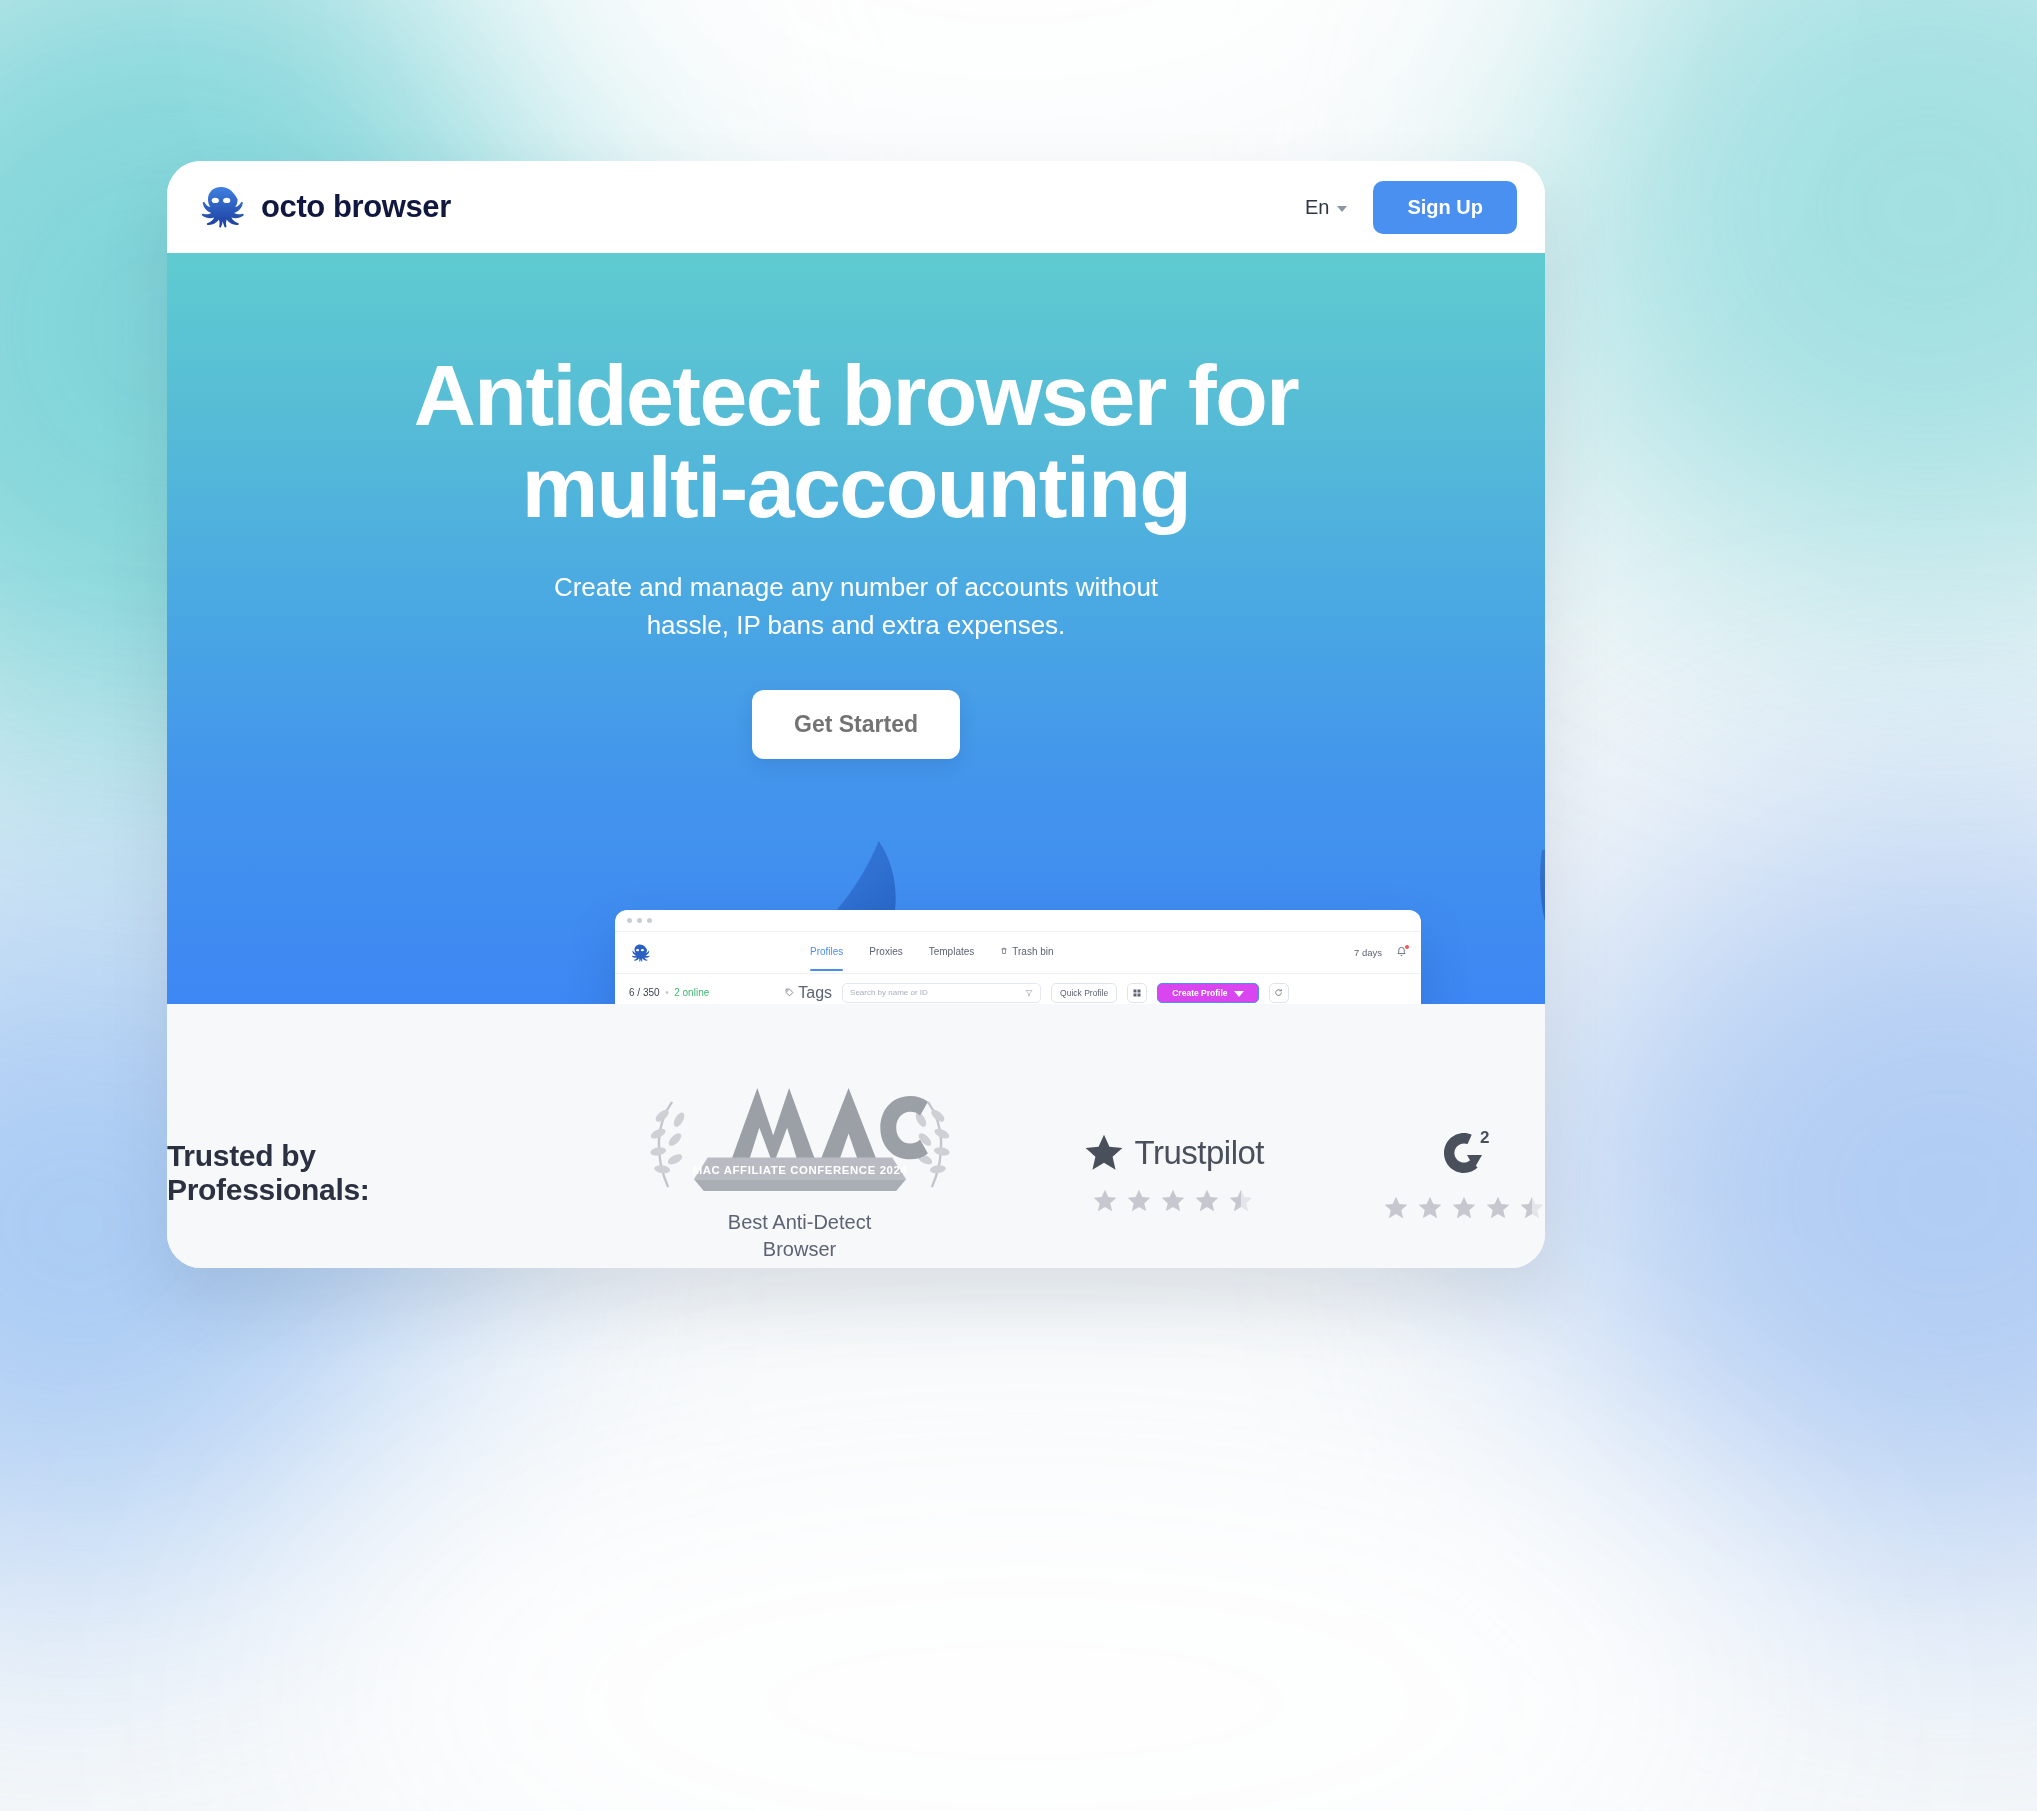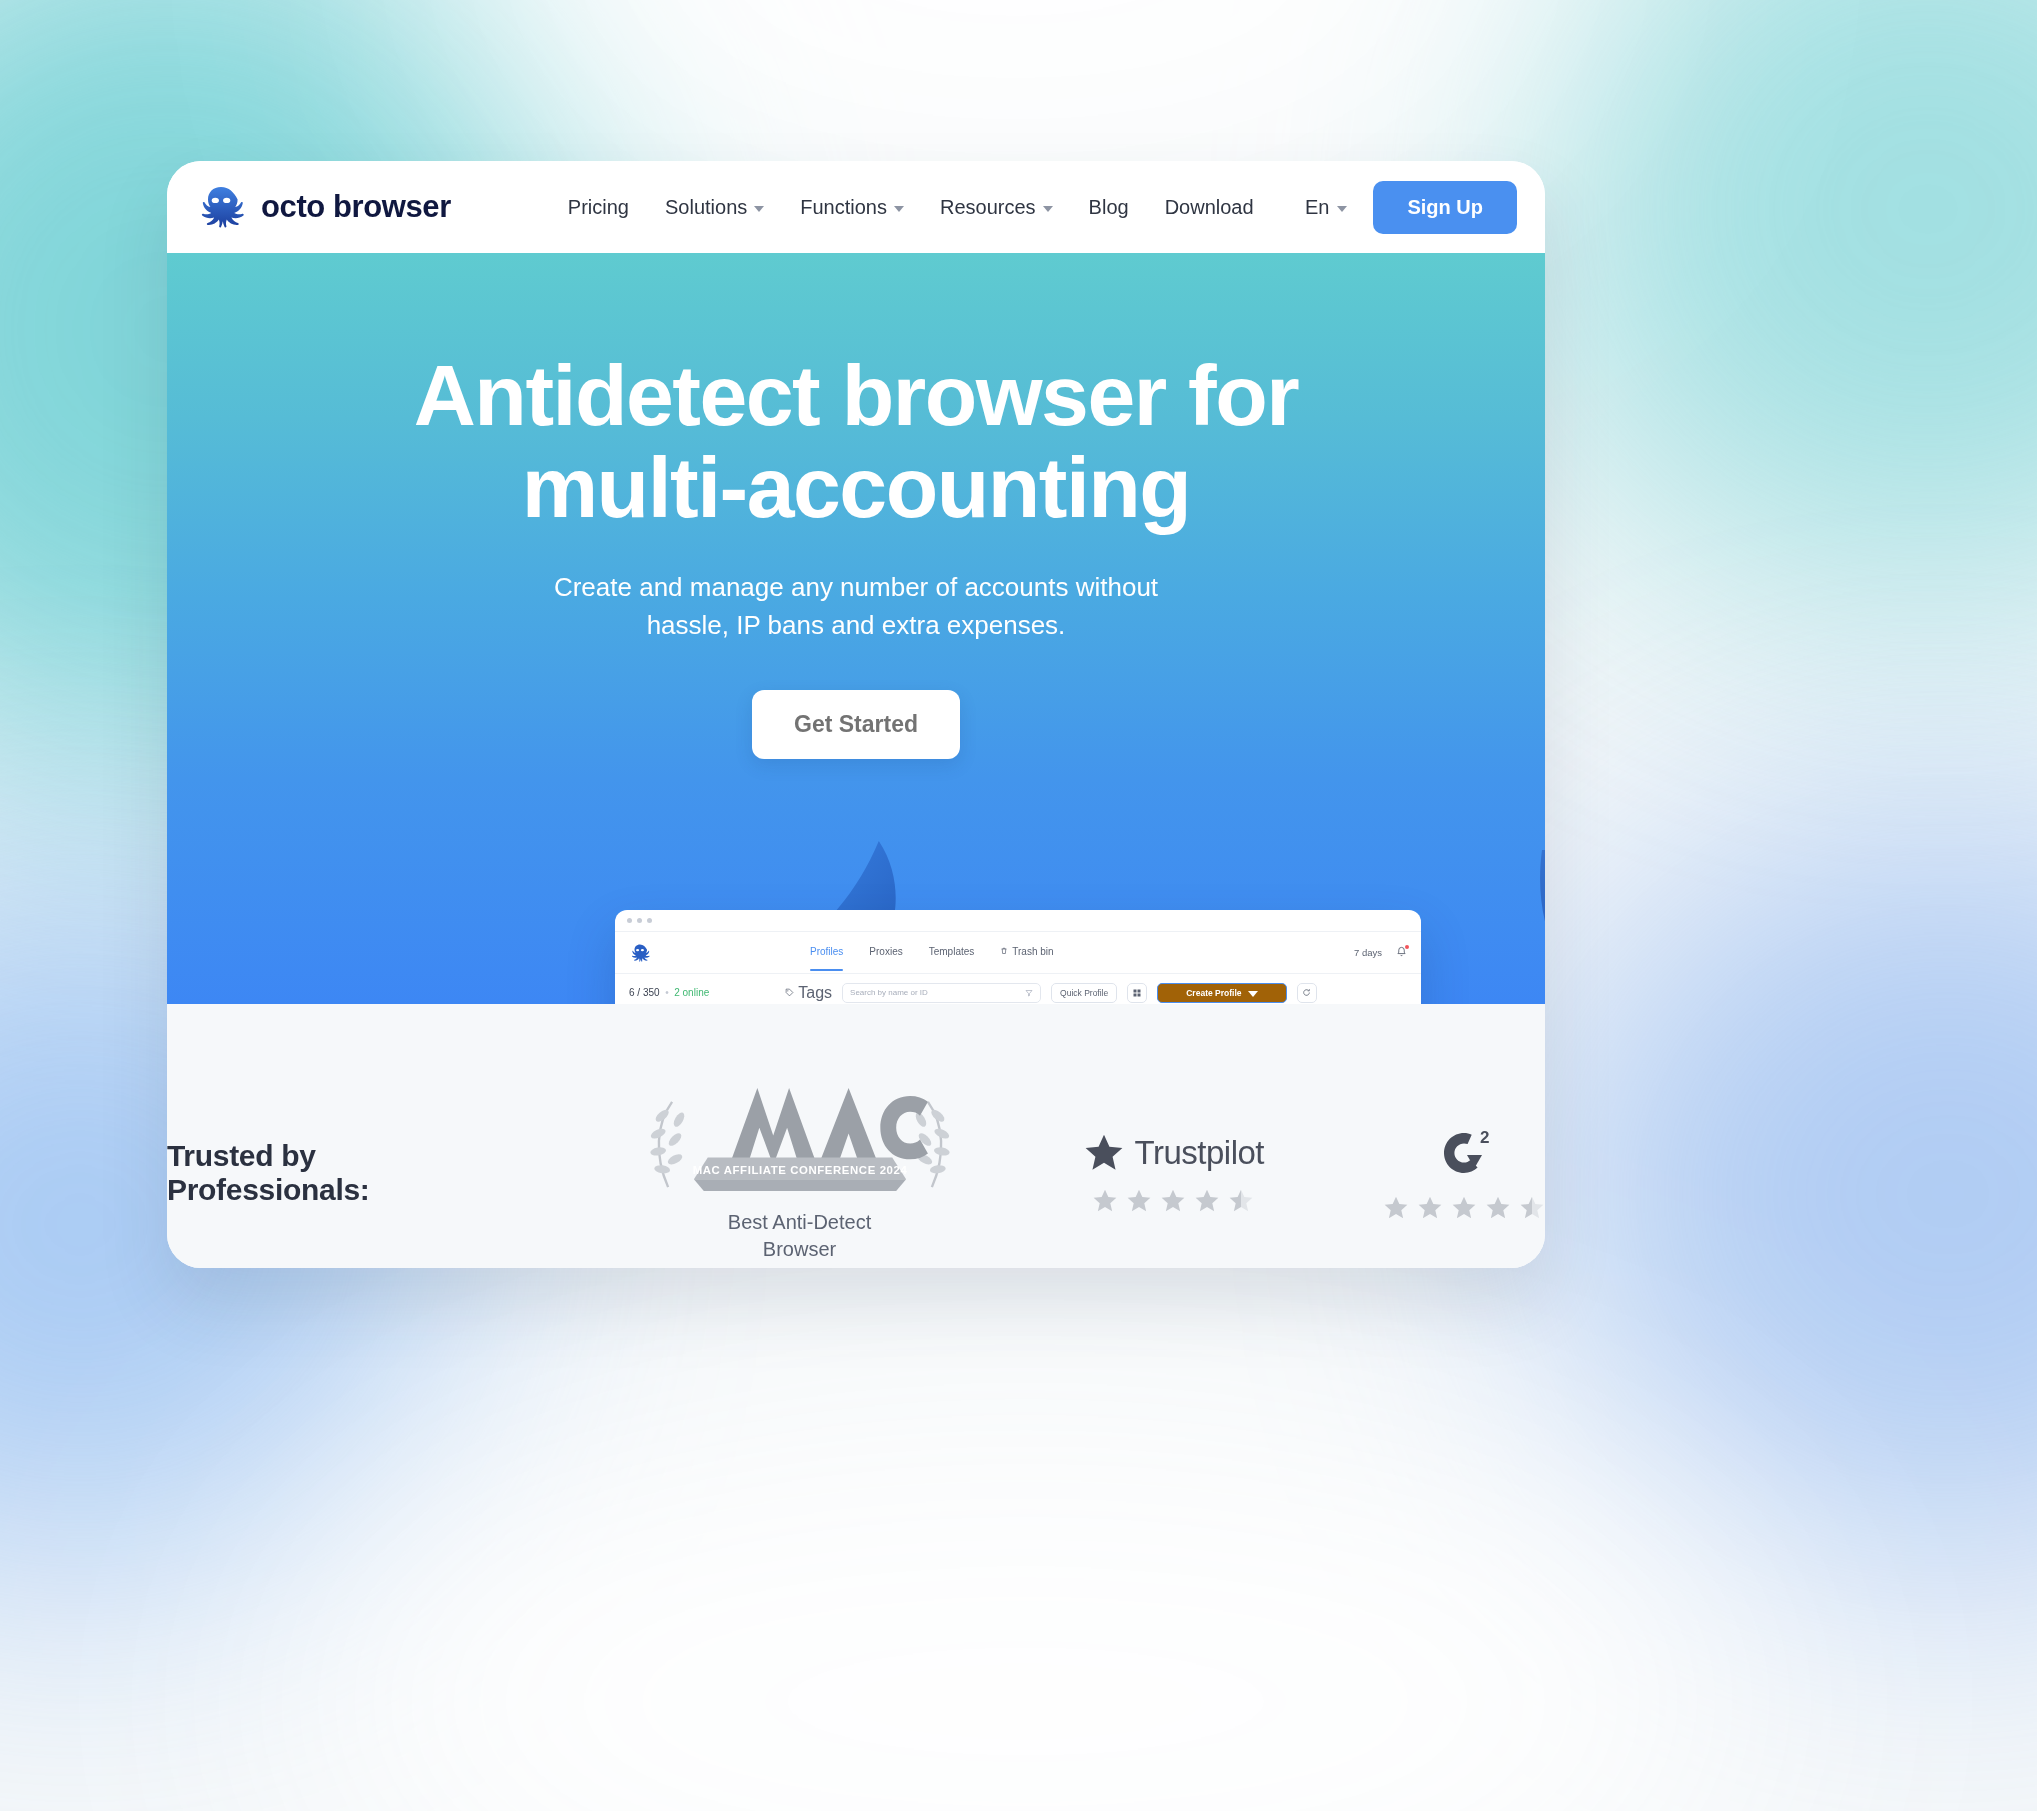--- a/index.html
+++ b/index.html
@@ -244,22 +244,22 @@
     display: flex; align-items: center; justify-content: space-between;
     padding: 0 7px; font-size: 8px; color: #a8aebb;
   }
   .aw-btn {
     height: 20px; border: 1px solid #dfe4ec; border-radius: 5px;
     display: flex; align-items: center; padding: 0 8px;
     font-size: 8.5px; color: #5c6372; background: #fff;
   }
   .aw-btn.grid { padding: 0 5px; }
   .aw-btn.primary {
-    background: #a16207; color: #fff; border-color: #4a8ef0;
-    font-weight: 600; padding: 0 28px; text-align: center;
+    background: #d946ef; color: #fff; border-color: #4a8ef0;
+    font-weight: 600; padding: 0 14px; text-align: center;
   }
   .aw-btn.round { width: 20px; justify-content: center; padding: 0; border-radius: 5px; }
 
   
   .trusted {
     background: #f6f8fa;
     height: 356px;
     display: flex;
     align-items: center;
     justify-content: center;
@@ -303,43 +303,20 @@
               <stop offset="1" stop-color="#1c3f9e"></stop>
           </linearGradient>
         </defs>
         <path fill="url(#og1)" d="M26 6c-8 0-13 5.4-13 12.4 0 3.2 1 5.6 2.4 7.6-2.6-.6-4.6-2.4-5.8-4.6-.5-.9-2-.4-1.8.7.8 5 4.2 8.6 8.6 9.8-2.6 1.6-5.6 1.8-8.2.8-1-.4-1.9 1-1 1.7 3.8 3 8.4 3.4 12 2-1.4 2.8-3.8 4.8-6.6 5.6-1.1.3-1 1.9.2 2 4.8.4 8.8-2 11-5.4 1 2.4 1 4.6.4 6.6-.3 1.1 1.2 1.7 1.8.7 1-1.8 1.6-3.7 1.8-5.6.2 1.9.8 3.8 1.8 5.6.6 1 2.1.4 1.8-.7-.6-2-.6-4.2.4-6.6 2.2 3.4 6.2 5.8 11 5.4 1.2-.1 1.3-1.7.2-2-2.8-.8-5.2-2.8-6.6-5.6 3.6 1.4 8.2 1 12-2 .9-.7 0-2.1-1-1.7-2.6 1-5.6.8-8.2-.8 4.4-1.2 7.8-4.8 8.6-9.8.2-1.1-1.3-1.6-1.8-.7-1.2 2.2-3.2 4-5.8 4.6 1.4-2 2.4-4.4 2.4-7.6C39 11.4 34 6 26 6z"></path>
         <ellipse cx="20.3" cy="19.4" rx="3.6" ry="2.7" fill="#ffffff"></ellipse>
         <ellipse cx="31.7" cy="19.4" rx="3.6" ry="2.7" fill="#ffffff"></ellipse>
       </svg>
       <span class="brand-name">octo browser</span>
     </div>
 
-    <nav class="nav">
-      <div class="nav-item">
-        <span>Pricing</span>
-      </div>
-      <div class="nav-item">
-        <span>Solutions</span>
-        <i class="chev"></i>
-      </div>
-      <div class="nav-item">
-        <span>Functions</span>
-        <i class="chev"></i>
-      </div>
-      <div class="nav-item">
-        <span>Resources</span>
-        <i class="chev"></i>
-      </div>
-      <div class="nav-item">
-        <span>Blog</span>
-      </div>
-      <div class="nav-item">
-        <span>Download</span>
-      </div>
-    </nav>
 
     <div class="header-right">
       <div class="lang">
         <span>En</span>
         <i class="chev"></i>
       </div>
       <button class="signup-btn">Sign Up</button>
     </div>
   </header>
 

